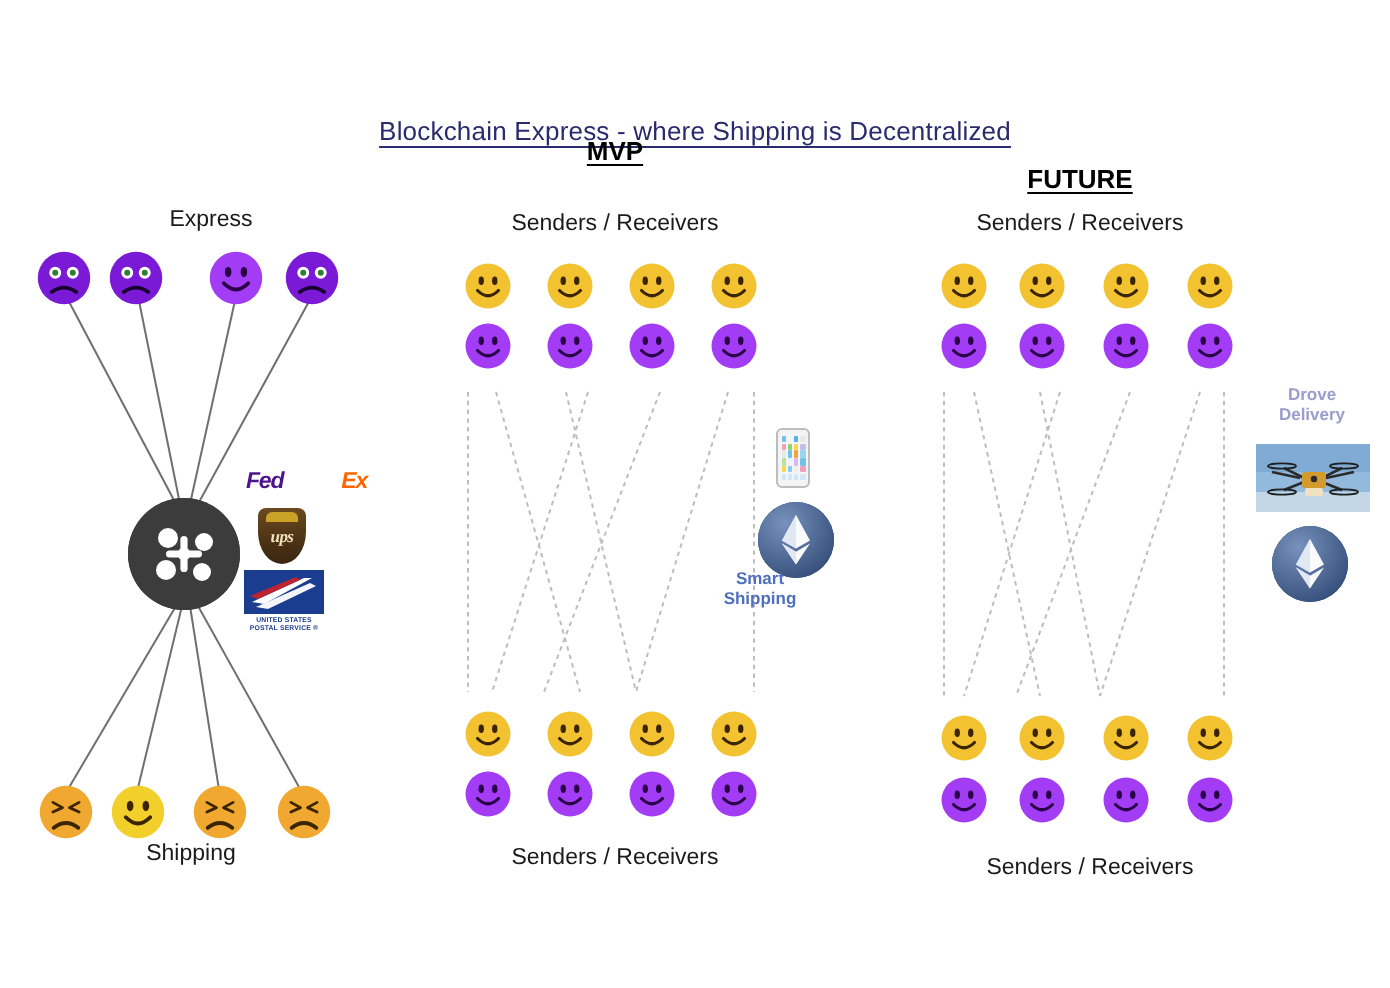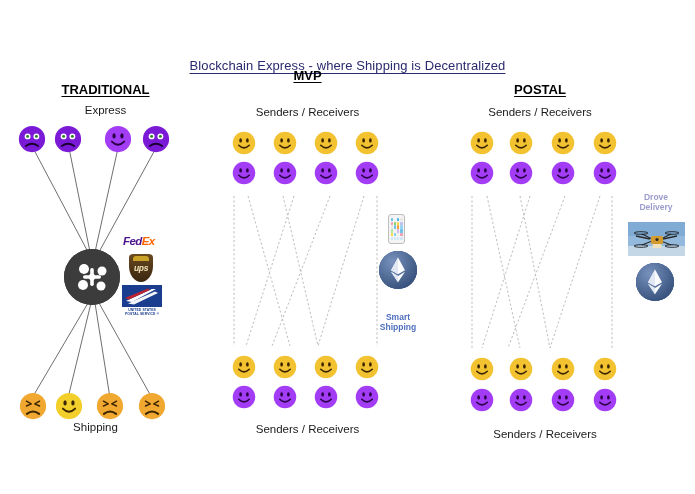--- a/index.html
+++ b/index.html
@@ -55,21 +55,21 @@
   
   .lines { position: absolute; left: 0; top: 0; width: 695px; height: 494px; pointer-events: none; }
 
   
   .logo { position: absolute; }
   .logo-fedex {
     font-size: 11.5px; font-weight: bold; font-style: italic;
     letter-spacing: -0.6px; line-height: 1; white-space: nowrap;
   }
   .fed { color: #4d148c; }
-  .ex  { color: #ff6600; }
+  .ex  { color: #ff6600; padding-left: 29px; }
 
   .ups-shield {
     width: 24px; height: 28px;
     background: linear-gradient(180deg,#6b4a20 0%, #4e3416 55%, #3a2610 100%);
     border-radius: 4px 4px 12px 12px / 4px 4px 16px 16px;
     position: relative;
   }
   .ups-shield::before {
     content: ""; position: absolute; left: 50%; top: 1.5px;
     transform: translateX(-50%);
@@ -140,27 +140,26 @@
     font-size: 11px; font-weight: bold;
   }
 </style>
 </head>
 <body>
 
 <div id="stage">
 
   <div class="doc-title">Blockchain Express - where Shipping is Decentralized</div>
 
-  <div class="col-head" style="left:38px; top:82px; width:135px;">TRADITIONAL</div>
   <div class="col-sub" style="left:38px; top:104px; width:135px;">Express</div>
 
   <div class="col-head" style="left:240px; top:68px; width:135px;">MVP</div>
   <div class="col-sub" style="left:240px; top:106px; width:135px;">Senders / Receivers</div>
 
-  <div class="col-head" style="left:470px; top:82px; width:140px;">POSTAL</div>
+  <div class="col-head" style="left:470px; top:82px; width:140px;">FUTURE</div>
   <div class="col-sub" style="left:470px; top:106px; width:140px;">Senders / Receivers</div>
 
   <div class="col-sub" style="left:28px; top:421px; width:135px;">Shipping</div>
   <div class="col-sub" style="left:240px; top:423px; width:135px;">Senders / Receivers</div>
   <div class="col-sub" style="left:475px; top:428px; width:140px;">Senders / Receivers</div>
 
   <svg class="lines" viewBox="0 0 695 494">
     <g stroke="#6f6f6f" stroke-width="1" fill="none">
       <line x1="33" y1="148" x2="88" y2="252"></line>
       <line x1="69" y1="148" x2="90" y2="252"></line>
@@ -246,21 +245,21 @@
         <rect x="19" y="26.2" width="18" height="3.6" rx="1.8"></rect>
         <rect x="26.2" y="19" width="3.6" height="18" rx="1.8"></rect>
       </g>
     </svg>
   </div>
 
   <div class="logo logo-fedex" style="left:123px; top:236px;">
     <span class="fed">Fed</span><span class="ex">Ex</span>
   </div>
 
-  <div class="logo" style="left:129px; top:254px;">
+  <div class="logo" style="left:129px; top:254px;font-family:Liberation Serif, serif;">
     <div class="ups-shield">
       <div class="ups-text">ups</div>
     </div>
   </div>
 
   <div class="logo usps-box" style="left:122px; top:285px;">
     <div class="usps-flag">
       <svg viewBox="0 0 40 22" width="40" height="22">
         <rect width="40" height="22" fill="#1b3d8f"></rect>
         <path d="M4 16 L30 4 L34 4 L10 17 Z" fill="#ffffff"></path>
@@ -475,21 +474,21 @@
         <stop offset="1" stop-color="#2d4770" stop-opacity="0.9"></stop>
       </radialGradient>
         </defs>
       <path d="M19 6.5 L26 19.2 L19 23.3 L12 19.2 Z" fill="#ffffff" opacity="0.97"></path>
       <path d="M19 6.5 L19 23.3 L12 19.2 Z" fill="#dfe6f2" opacity="0.95"></path>
       <path d="M19 24.9 L26 20.8 L19 31.2 L12 20.8 Z" fill="#ffffff" opacity="0.97"></path>
       <path d="M19 24.9 L19 31.2 L12 20.8 Z" fill="#dfe6f2" opacity="0.95"></path>
     </svg>
   </div>
 
-  <div class="caption" style="left:370px; top:285px; width:56px; color:#4f6fbf;margin-top:28px;">
+  <div class="caption" style="left:352px; top:285px; width:56px; color:#4f6fbf;">
     <div>Smart</div>
     <div>Shipping</div>
   </div>
 
   <div class="face" style="left:470px; top:131px; width:24px; height:24px;">
     <svg viewBox="0 0 32 32">
         <circle cx="16" cy="16" r="15" fill="#f2c230"></circle>
         <ellipse cx="11.5" cy="12.5" rx="1.8" ry="2.9" fill="#3a2500"></ellipse>
         <ellipse cx="20.5" cy="12.5" rx="1.8" ry="2.9" fill="#3a2500"></ellipse>
         <path d="M9 19 Q16 26 23 19" stroke="#3a2500" stroke-width="2.1" fill="none" stroke-linecap="round"></path>

